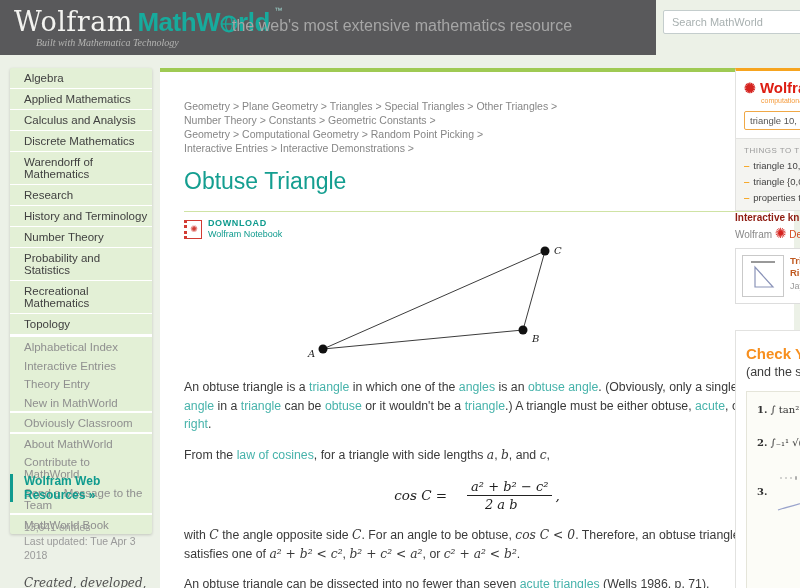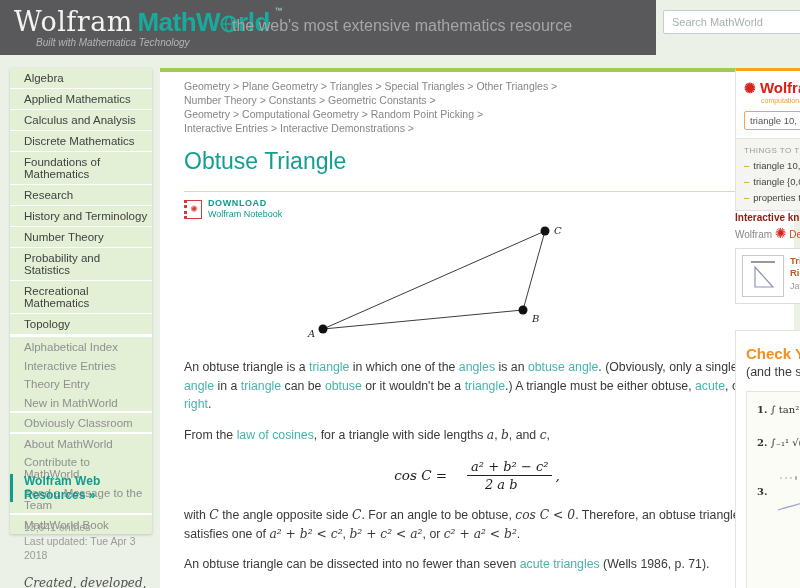--- a/index.html
+++ b/index.html
@@ -5,21 +5,21 @@
   html,body{margin:0;padding:0;}
   body{width:800px;height:588px;overflow:hidden;position:relative;background:#ecf1e7;
        font-family:"Liberation Sans",sans-serif;}
   
   .header{position:absolute;left:0;top:0;width:656px;height:55px;background:#59595b;}
   .logo{position:absolute;left:14px;top:6px;white-space:nowrap;}
   .logo .wolfram{font-family:"DejaVu Serif",serif;font-size:27px;color:#f3f3f0;letter-spacing:.5px;}
   .logo .mw{font-size:26px;font-weight:bold;color:#17ab9d;letter-spacing:-.5px;}
   .logo .tm{font-size:8px;color:#9fd6cf;vertical-align:top;}
   .globe{display:inline-block;vertical-align:-2px;}
-  .built{position:absolute;left:36px;top:37px;font-family:Liberation Sans, sans-serif;font-style:italic;
+  .built{position:absolute;left:36px;top:37px;font-family:Liberation Serif, serif;font-style:italic;
          font-size:10px;color:#b4b4b2;}
   .tagline{position:absolute;left:232px;top:17px;font-size:16px;color:#a6a6a6;}
   .search{position:absolute;left:663px;top:10px;width:126px;height:22px;border:1px solid #c4cdcd;
           border-radius:2px;background:#fff;font-size:11px;color:#555;padding:0 8px;outline:none;}
   .search::placeholder{color:#a8b0b0;}
   
   .sidebar{position:absolute;left:10px;top:68px;width:142px;background:#e3f0d6;border-radius:2px;
            box-shadow:0 1px 3px rgba(0,0,0,.18);}
   .sidebar ul{margin:0;padding:0;list-style:none;}
   .sidebar li{padding:4px 4px 4px 14px;font-size:11.5px;cursor:pointer;}
@@ -28,21 +28,21 @@
   .g2,.g3,.g4,.g5{border-top:2px solid #fff;padding:4px 0;}
   
   .resources{position:absolute;left:10px;top:474px;width:140px;}
   .res-title{border-left:3px solid #0f9b8e;padding-left:11px;font-size:12px;font-weight:bold;
              color:#0f9b8e;cursor:pointer;}
   .res-meta{margin:18px 0 0 14px;font-size:10.5px;color:#9a9a9a;line-height:1.35;}
   .res-credit{margin:12px 0 0 14px;font-family:"DejaVu Serif",serif;font-style:italic;
               font-size:12px;color:#4f4f4f;line-height:1.35;}
   
   .card{position:absolute;left:160px;top:68px;width:634px;height:520px;background:#fff;
-        border-top:4px solid #9fca53;padding:8px 24px;box-sizing:border-box;}
+        border-top:4px solid #9fca53;padding:28px 24px;box-sizing:border-box;}
   .crumbs{font-size:10.5px;color:#868686;line-height:1.32;}
   .crumbs .crumb{cursor:pointer;}
   .title{margin-top:13px;font-size:23px;color:#149e90;font-weight:400;}
   .rule{border:none;border-top:1px solid #cfe3a4;margin:7px 0 6px;}
   .dl{display:flex;align-items:center;gap:6px;cursor:pointer;width:140px;}
   .nb{width:14px;height:17px;background:#fff;border:1px solid #d23b33;border-left:3px dotted #d23b33;
       color:#d23b33;font-size:9px;line-height:16px;text-align:center;}
   .dl-label{font-size:9px;font-weight:bold;letter-spacing:.6px;color:#0f9b8e;line-height:1.25;}
   .dl-sub{font-size:9px;font-weight:normal;letter-spacing:0;display:block;}
   .fig{display:block;margin:4px 0 0 0;}
@@ -103,21 +103,21 @@
   <input class="search" type="text" placeholder="Search MathWorld" style="">
 </div>
 
 <nav class="sidebar">
   <ul class="g1">
 
   <li><span>Algebra</span></li>
       <li><span>Applied Mathematics</span></li>
       <li><span>Calculus and Analysis</span></li>
       <li><span>Discrete Mathematics</span></li>
-      <li><span>Foundations of Mathematics</span></li>
+      <li><span>Warendorff of Mathematics</span></li>
       <li><span>Research</span></li>
       <li><span>History and Terminology</span></li>
       <li><span>Number Theory</span></li>
       <li><span>Probability and Statistics</span></li>
       <li><span>Recreational Mathematics</span></li>
       <li><span>Topology</span></li>
     </ul>
   <ul class="g2">
 
   <li><span>Alphabetical Index</span></li>

